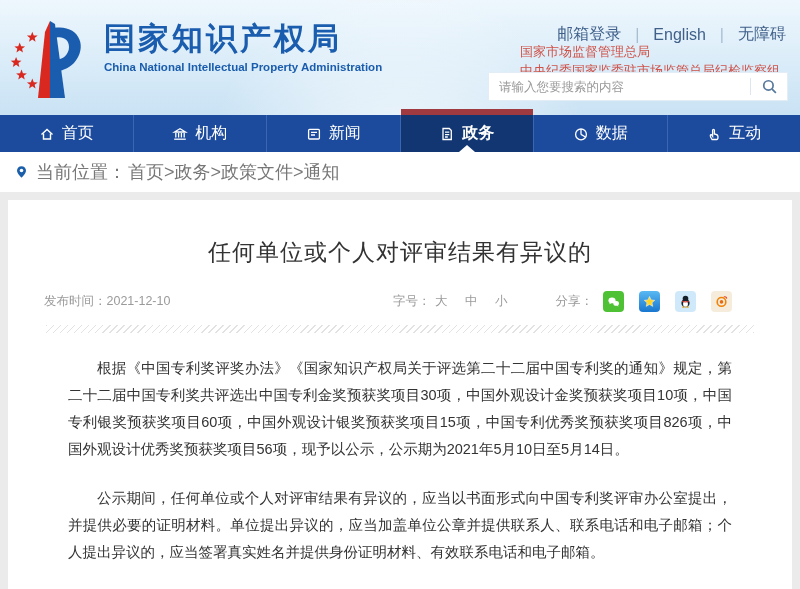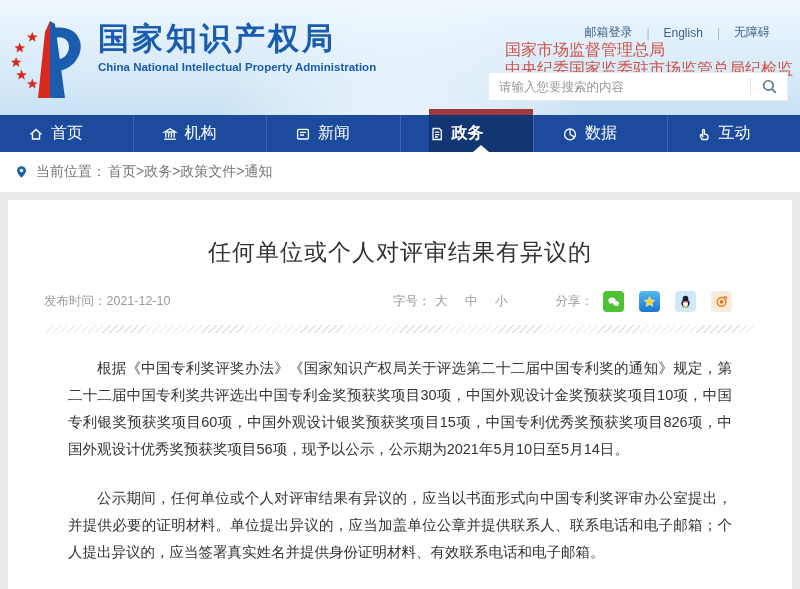--- a/index.html
+++ b/index.html
@@ -8,67 +8,66 @@
 
   
   .site-header{
     position:relative; height:115px;
     background:
       radial-gradient(circle at 50% 160%, rgba(255,255,255,.85) 0%, rgba(255,255,255,0) 45%),
       linear-gradient(180deg,#eef7fd 0%,#d8ebf8 60%,#c9e2f4 100%);
   }
   .logo-wrap{ position:absolute; left:8px; top:12px; display:flex; align-items:flex-start; }
   .logo-emblem{ width:84px; height:88px; }
-  .logo-text{ margin-left:6px; padding-top:10px; }
+  .logo-text{ margin-left:12px; padding-top:10px; }
   .site-name-zh{ color:#1a5cad; font-size:31px; font-weight:bold; letter-spacing:3px; line-height:34px;}
   .site-name-en{ color:#1a5cad; font-size:11.5px; font-weight:bold; margin-top:5px; letter-spacing:0; }
 
-  .top-links{ position:absolute; top:24px; right:30px; font-size:12px; color:#40608a; display:flex; align-items:center; }
+  .top-links{ position:absolute; top:24px; right:14px; font-size:16px; color:#40608a; display:flex; align-items:center; }
   .top-links a{ color:#40608a; text-decoration:none; cursor:pointer; }
   .top-links .sep{ color:#a9bdd2; margin:0 14px; }
   .top-links .sep::after{ content:"|"; }
 
-  .org-links{ position:absolute; left:505px; top:42px; font-size:16px; line-height:19px; color:#cf5148;font-family:Liberation Mono, monospace; }
+  .org-links{ position:absolute; left:520px; top:42px; font-size:13px; line-height:19px; color:#cf5148; }
   .org-links a{ color:#cf5148; text-decoration:none; display:block; cursor:pointer; }
 
   .search-box{
     position:absolute; left:488px; top:72px; width:300px; height:29px;
     background:#fff; border:1px solid #e3edf5; display:flex; align-items:center;
   }
   .search-box input{
     flex:1; border:0; outline:none; font-size:12.5px; color:#333; padding:0 10px;
     font-family:inherit; background:transparent;
   }
   .search-box input::placeholder{ color:#999; }
   .search-divider{ width:1px; height:17px; background:#dde6ee; }
   .search-btn{ width:36px; height:100%; border:0; background:transparent; display:flex; align-items:center; justify-content:center; cursor:pointer; }
 
   
   .main-nav{ position:relative; height:37px; background:#1c4b9e; display:flex; }
   .nav-item{
-    flex:1; display:flex; align-items:center; gap:7px;
+    flex:1; display:flex; align-items:center; justify-content:center; gap:7px;
     color:#fff; font-size:16px; cursor:pointer; position:relative;
     border-right:1px solid #3a67b3;
-    margin-left:28px;
   }
   .nav-item:last-child{ border-right:0; }
   .nav-item svg{ display:block; }
   .nav-item.active{ background:#123672; font-weight:bold; }
   .nav-item.active::before{
     content:""; position:absolute; top:-6px; left:0; right:0; height:6px; background:#9e3a40;
   }
   .nav-item.active::after{
     content:""; position:absolute; bottom:0; left:50%; margin-left:-8px;
     border-left:8px solid transparent; border-right:8px solid transparent; border-bottom:7px solid #fff;
   }
 
   
   .breadcrumb-bar{ height:40px; background:#fff; display:flex; align-items:center; padding-left:14px; }
   .breadcrumb-bar svg{ margin-right:7px; }
-  .crumb-label,.crumb-path{ font-size:14px; color:#777; }
+  .crumb-label,.crumb-path{ font-size:18px; color:#777; }
   .crumb-path{ margin-left:2px; }
 
   
   .content-card{
     margin:8px 8px 0 8px; background:#fff; height:397px; position:relative;
   }
   .article-title{
     text-align:center; padding-top:37px; font-size:23px; font-weight:400; color:#333; letter-spacing:1px;
   }
   .meta-row{

